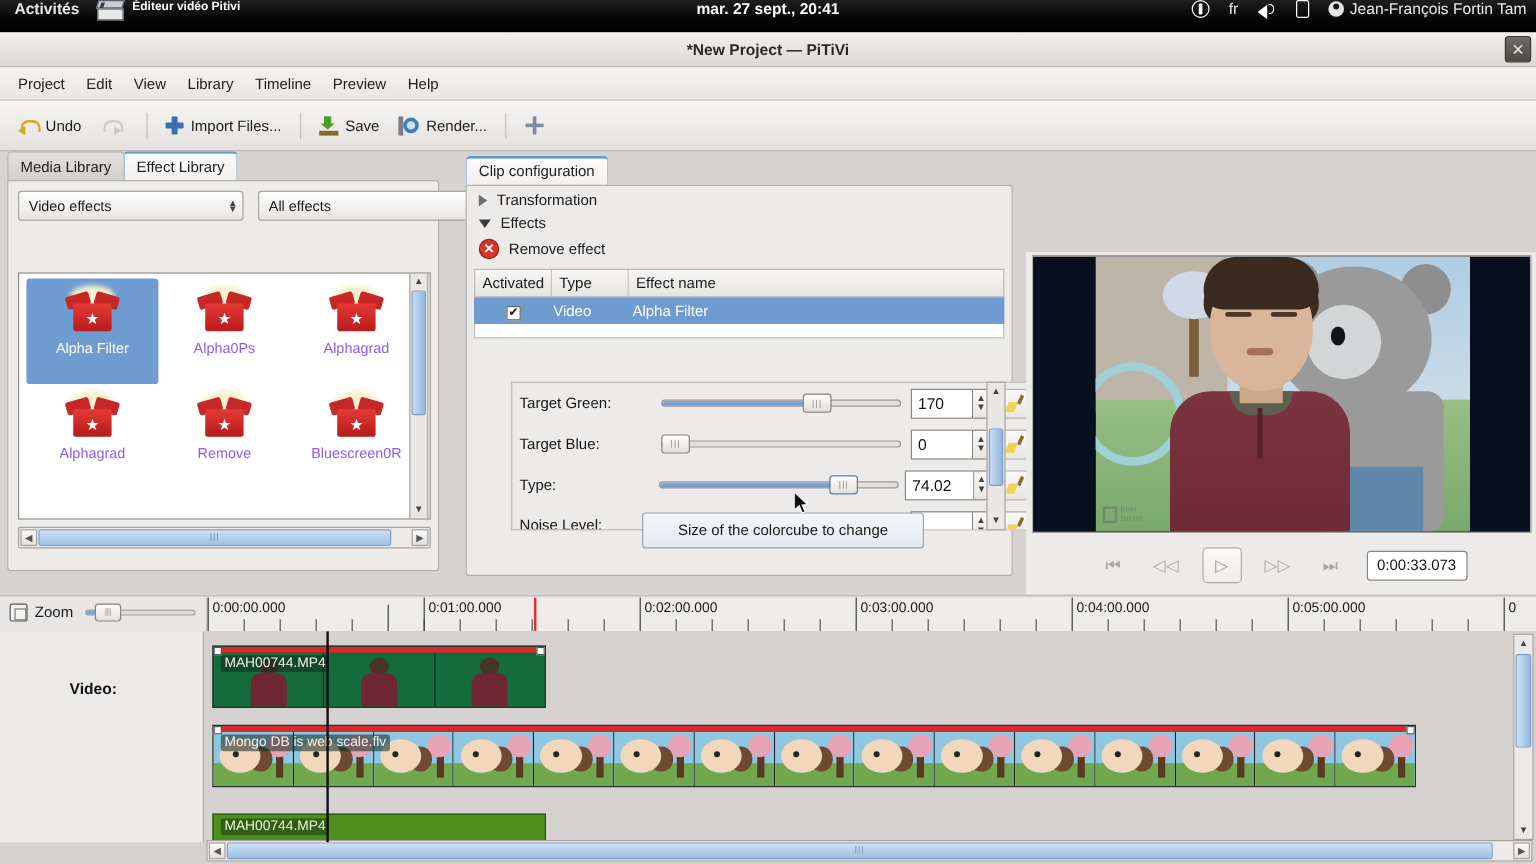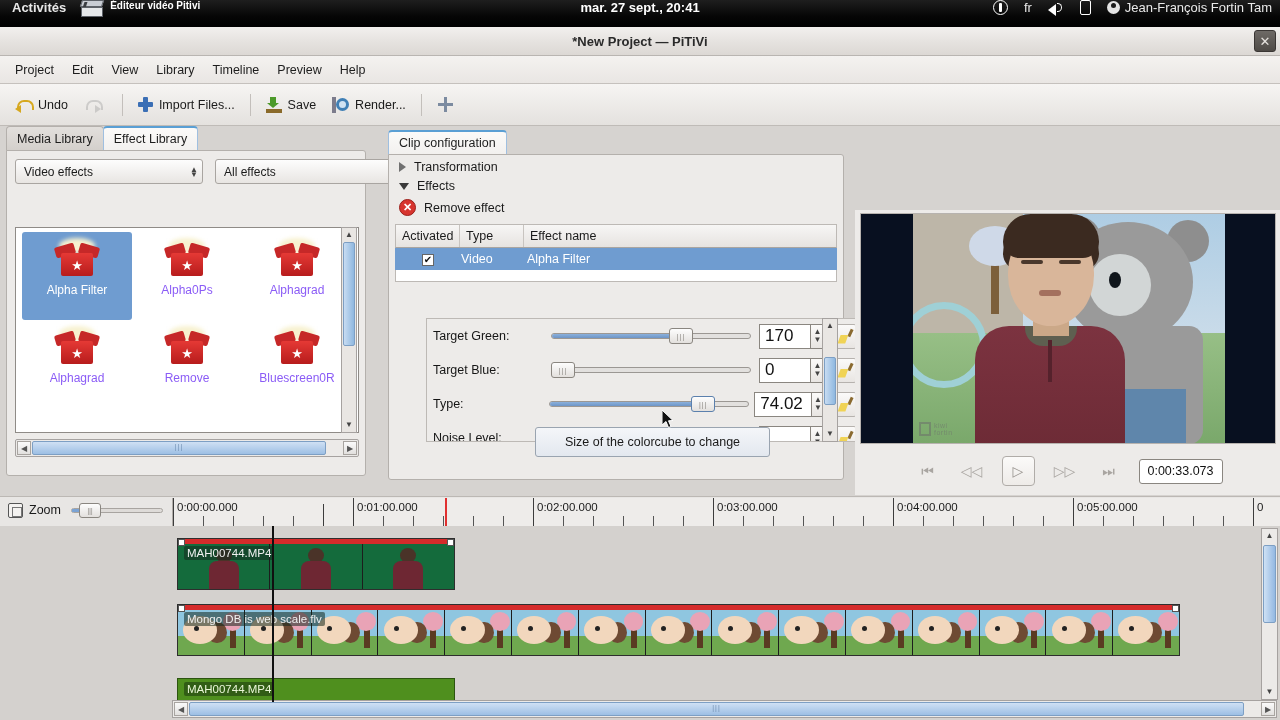--- a/index.html
+++ b/index.html
@@ -175,21 +175,21 @@
   .chk { width:12px; height:12px; background:#fff; border:1px solid #666; display:inline-flex; align-items:center; justify-content:center; font-size:10px; color:#111; line-height:10px;}
 
   .props { position:absolute; left:6px; top:196px; width:432px; height:124px; background:#edebe9; border:1px solid #bdb9b5; overflow:hidden;margin-left:32px;}
   .prow { display:flex; align-items:center; height:34px; padding-left:6px; }
   .plabel { width:118px; font-size:12.5px; color:#161616; }
   .slider { position:relative; width:200px; height:16px; }
   .strack { position:absolute; left:0; top:5px; width:200px; height:6px; background:#e2e0de; border:1px solid #9b9793; border-radius:3px;}
   .sfill { position:absolute; left:1px; top:6px; height:4px; background:linear-gradient(to bottom,#8ab0dc,#6e95c6); border-radius:2px;}
   .shandle { position:absolute; top:0px; width:24px; height:16px; background:linear-gradient(to bottom,#fdfdfd,#e3e0dd);
      border:1px solid #8a8680; border-radius:3px; display:flex; align-items:center; justify-content:center; font-size:7px; color:#8a8680; letter-spacing:1px;}
-  .spin { width:52px; height:25px; background:#fff; border:1px solid #8a8680; margin-left:8px; display:flex; align-items:center; padding-left:5px; font-size:17px; color:#111;}
+  .spin { width:52px; height:25px; background:#fff; border:1px solid #8a8680; margin-left:8px; display:flex; align-items:center; padding-left:5px; font-size:13px; color:#111;}
   .spinarrows { width:14px; height:25px; background:linear-gradient(to bottom,#fbfaf9,#e8e5e2); border:1px solid #8a8680; border-left:none;
      display:flex; flex-direction:column; align-items:center; justify-content:center; line-height:8px; font-size:8px; color:#444;}
   .kbtn { width:24px; height:25px; margin-left:8px; background:linear-gradient(to bottom,#fbfaf9,#e8e5e2); border:1px solid #b6b2ae; border-radius:3px; display:flex; align-items:center; justify-content:center;}
   .props-scroll { position:absolute; right:6px; top:196px; width:16px; height:124px; background:#e9e6e3; border:1px solid #a6a2a0;}
   .props-scroll .thumb { position:absolute; left:1px; top:38px; width:12px; height:48px; background:linear-gradient(to right,#c8dcf2,#8fb8e0); border:1px solid #7d9fc4; border-radius:2px;}
 
   .tooltip { position:absolute; left:535px; top:427px; width:235px; height:30px;
      background:linear-gradient(to bottom,#f4f6f9,#e3e8ef); border:1px solid #9aa4b0; border-radius:3px;
      display:flex; align-items:center; justify-content:center; font-size:12.5px; color:#1a1a1a; }
   .cursor { position:absolute; left:662px; top:410px; width:14px; height:20px; z-index:40;}
@@ -700,20 +700,23 @@
     <div class="tlabel" style="left:181px;">0:01:00.000</div>
     <div class="tlabel" style="left:361px;">0:02:00.000</div>
     <div class="tlabel" style="left:541px;">0:03:00.000</div>
     <div class="tlabel" style="left:721px;">0:04:00.000</div>
     <div class="tlabel" style="left:901px;">0:05:00.000</div>
     <div class="tlabel" style="left:1081px;">0</div>
     <div class="playhead-r"></div>
   </div>
 
   <div class="tl-body">
+    <div class="tl-head">
+      <div class="vlabel">Video:</div>
+    </div>
 
     <div class="tl-tracks">
 
       <div class="clip" style="left:6px; top:12px; width:278px; height:52px; background:#14532d;">
         <div class="topbar"></div>
         <div class="thumbstrip">
           <div class="th green">
               <i class="p-head"></i>
               <i class="p-body"></i>
             </div>

